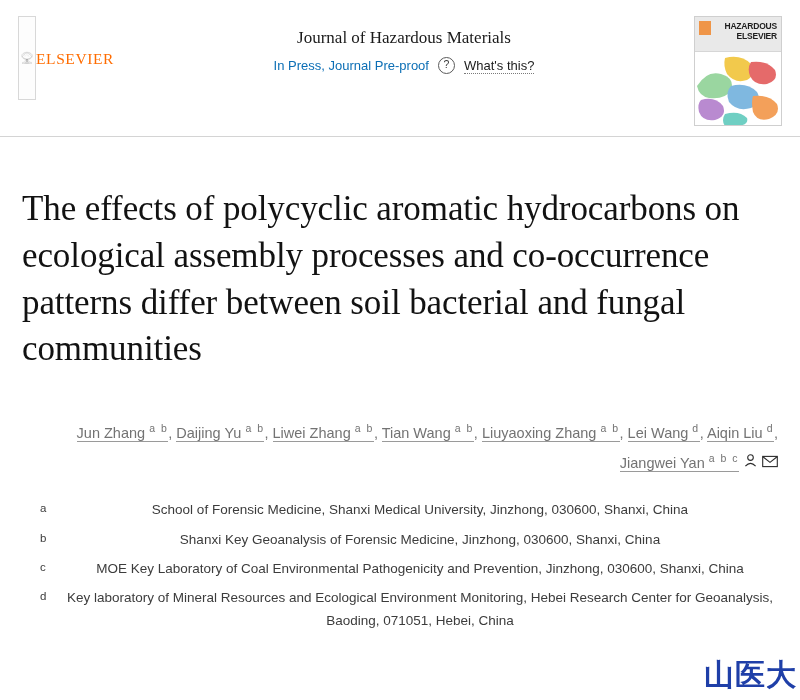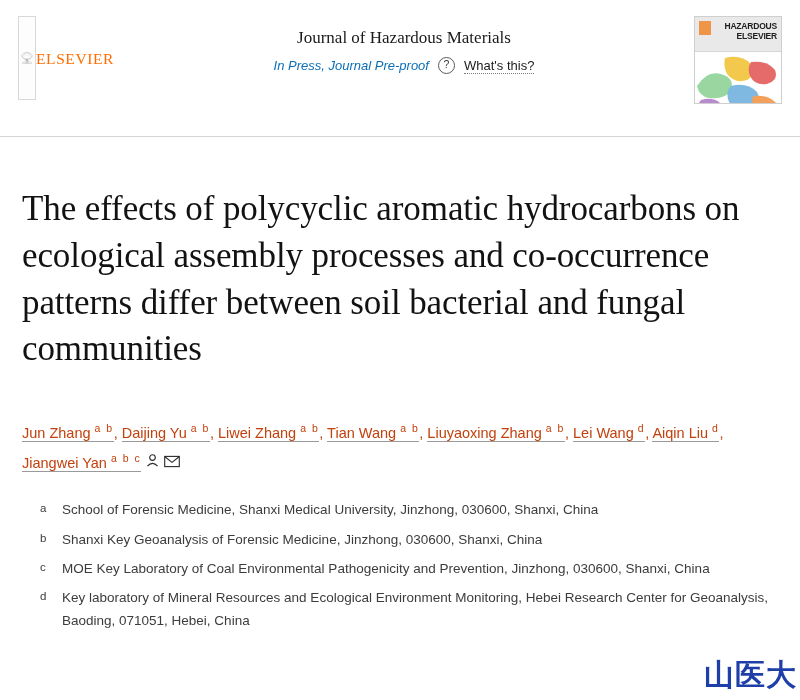--- a/index.html
+++ b/index.html
@@ -71,21 +71,20 @@
     margin-top: 9px;
     display: flex;
     align-items: center;
     justify-content: center;
     gap: 9px;
     font-size: 13px;
   }
   .inpress {
     color: #0b6eb5;
     cursor: pointer;
-    font-style: italic;
   }
   .qmark {
     width: 15px;
     height: 15px;
     border-radius: 50%;
     border: 1.3px solid #5a5a5a;
     color: #3a3a3a;
     font-size: 10.5px;
     line-height: 13px;
     text-align: center;
@@ -95,21 +94,21 @@
   .whatsthis {
     color: #1b1b1b;
     border-bottom: 1px dotted #7a7a7a;
     cursor: pointer;
     text-align: center;
   }
 
   .cover {
     width: 88px;
     flex: 0 0 88px;
-    height: 88px;
+    height: 110px;
     border: 1px solid #cfcfcf;
     box-sizing: border-box;
     background: #7f1d1d;
     overflow: hidden;
     position: relative;
     margin-top: 2px;
   }
   .cover-top {
     height: 34px;
     background: #e9e9e9;
@@ -161,21 +160,22 @@
     padding: 26px 22px 0 22px;
     font-weight: 400;
     letter-spacing: -0.1px;
   }
 
   
   .authors {
     padding: 22px 22px 0 22px;
     font-size: 14.5px;
     line-height: 2.0;
-    color: #c2410c;
+    color: #737373;
+    text-align: right;
   }
   .author {
     border-bottom: 1px solid #9a9a9a;
     cursor: pointer;
     white-space: nowrap;
   }
   .author sup {
     font-size: 10.5px;
     letter-spacing: 1.5px;
     vertical-align: super;
@@ -198,21 +198,21 @@
     display: flex;
     margin-bottom: 6px;
   }
   .aff-mark {
     width: 22px;
     flex: 0 0 22px;
     font-size: 11.5px;
     color: #3c3c3c;
     padding-top: 1px;
   }
-  .aff-text { flex: 1 1 auto; }
+  .aff-text { flex: 1 1 auto; text-align: center; }
 
   
   .watermark {
     position: absolute;
     right: 3px;
     bottom: 4px;
     font-family: "Liberation Serif", serif;
     font-size: 30px;
     font-weight: bold;
     color: #1f3fa8;

